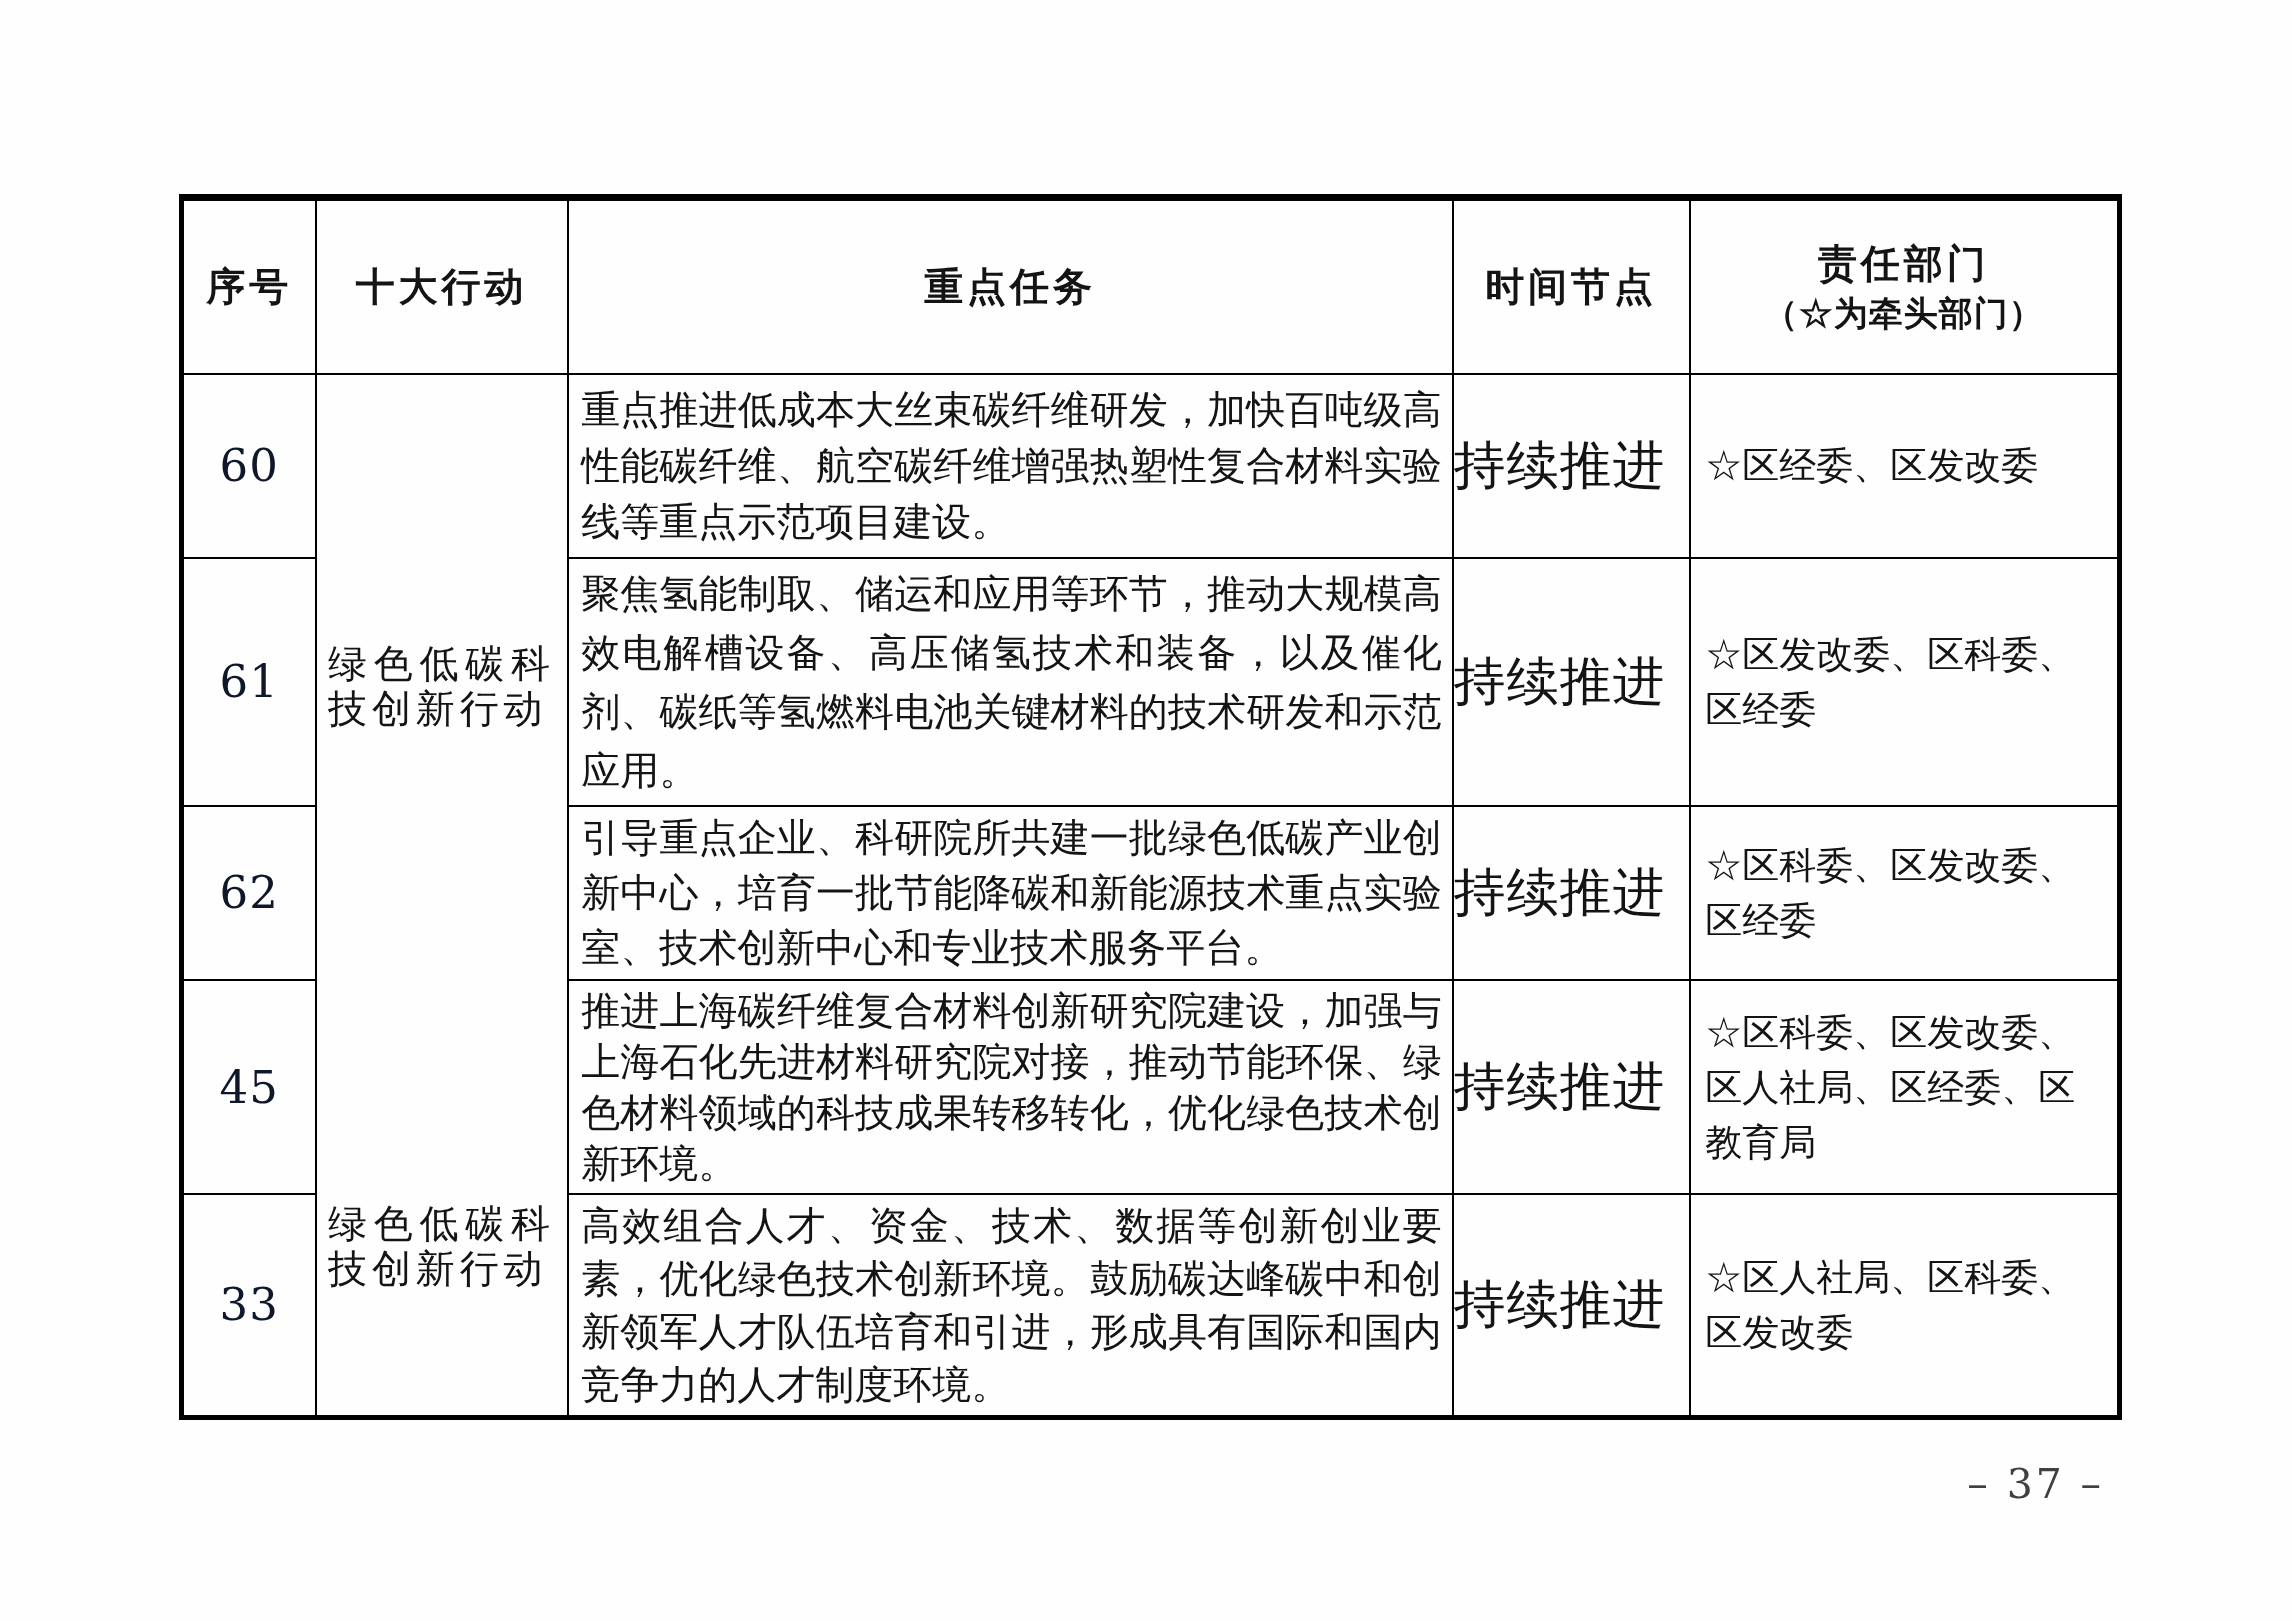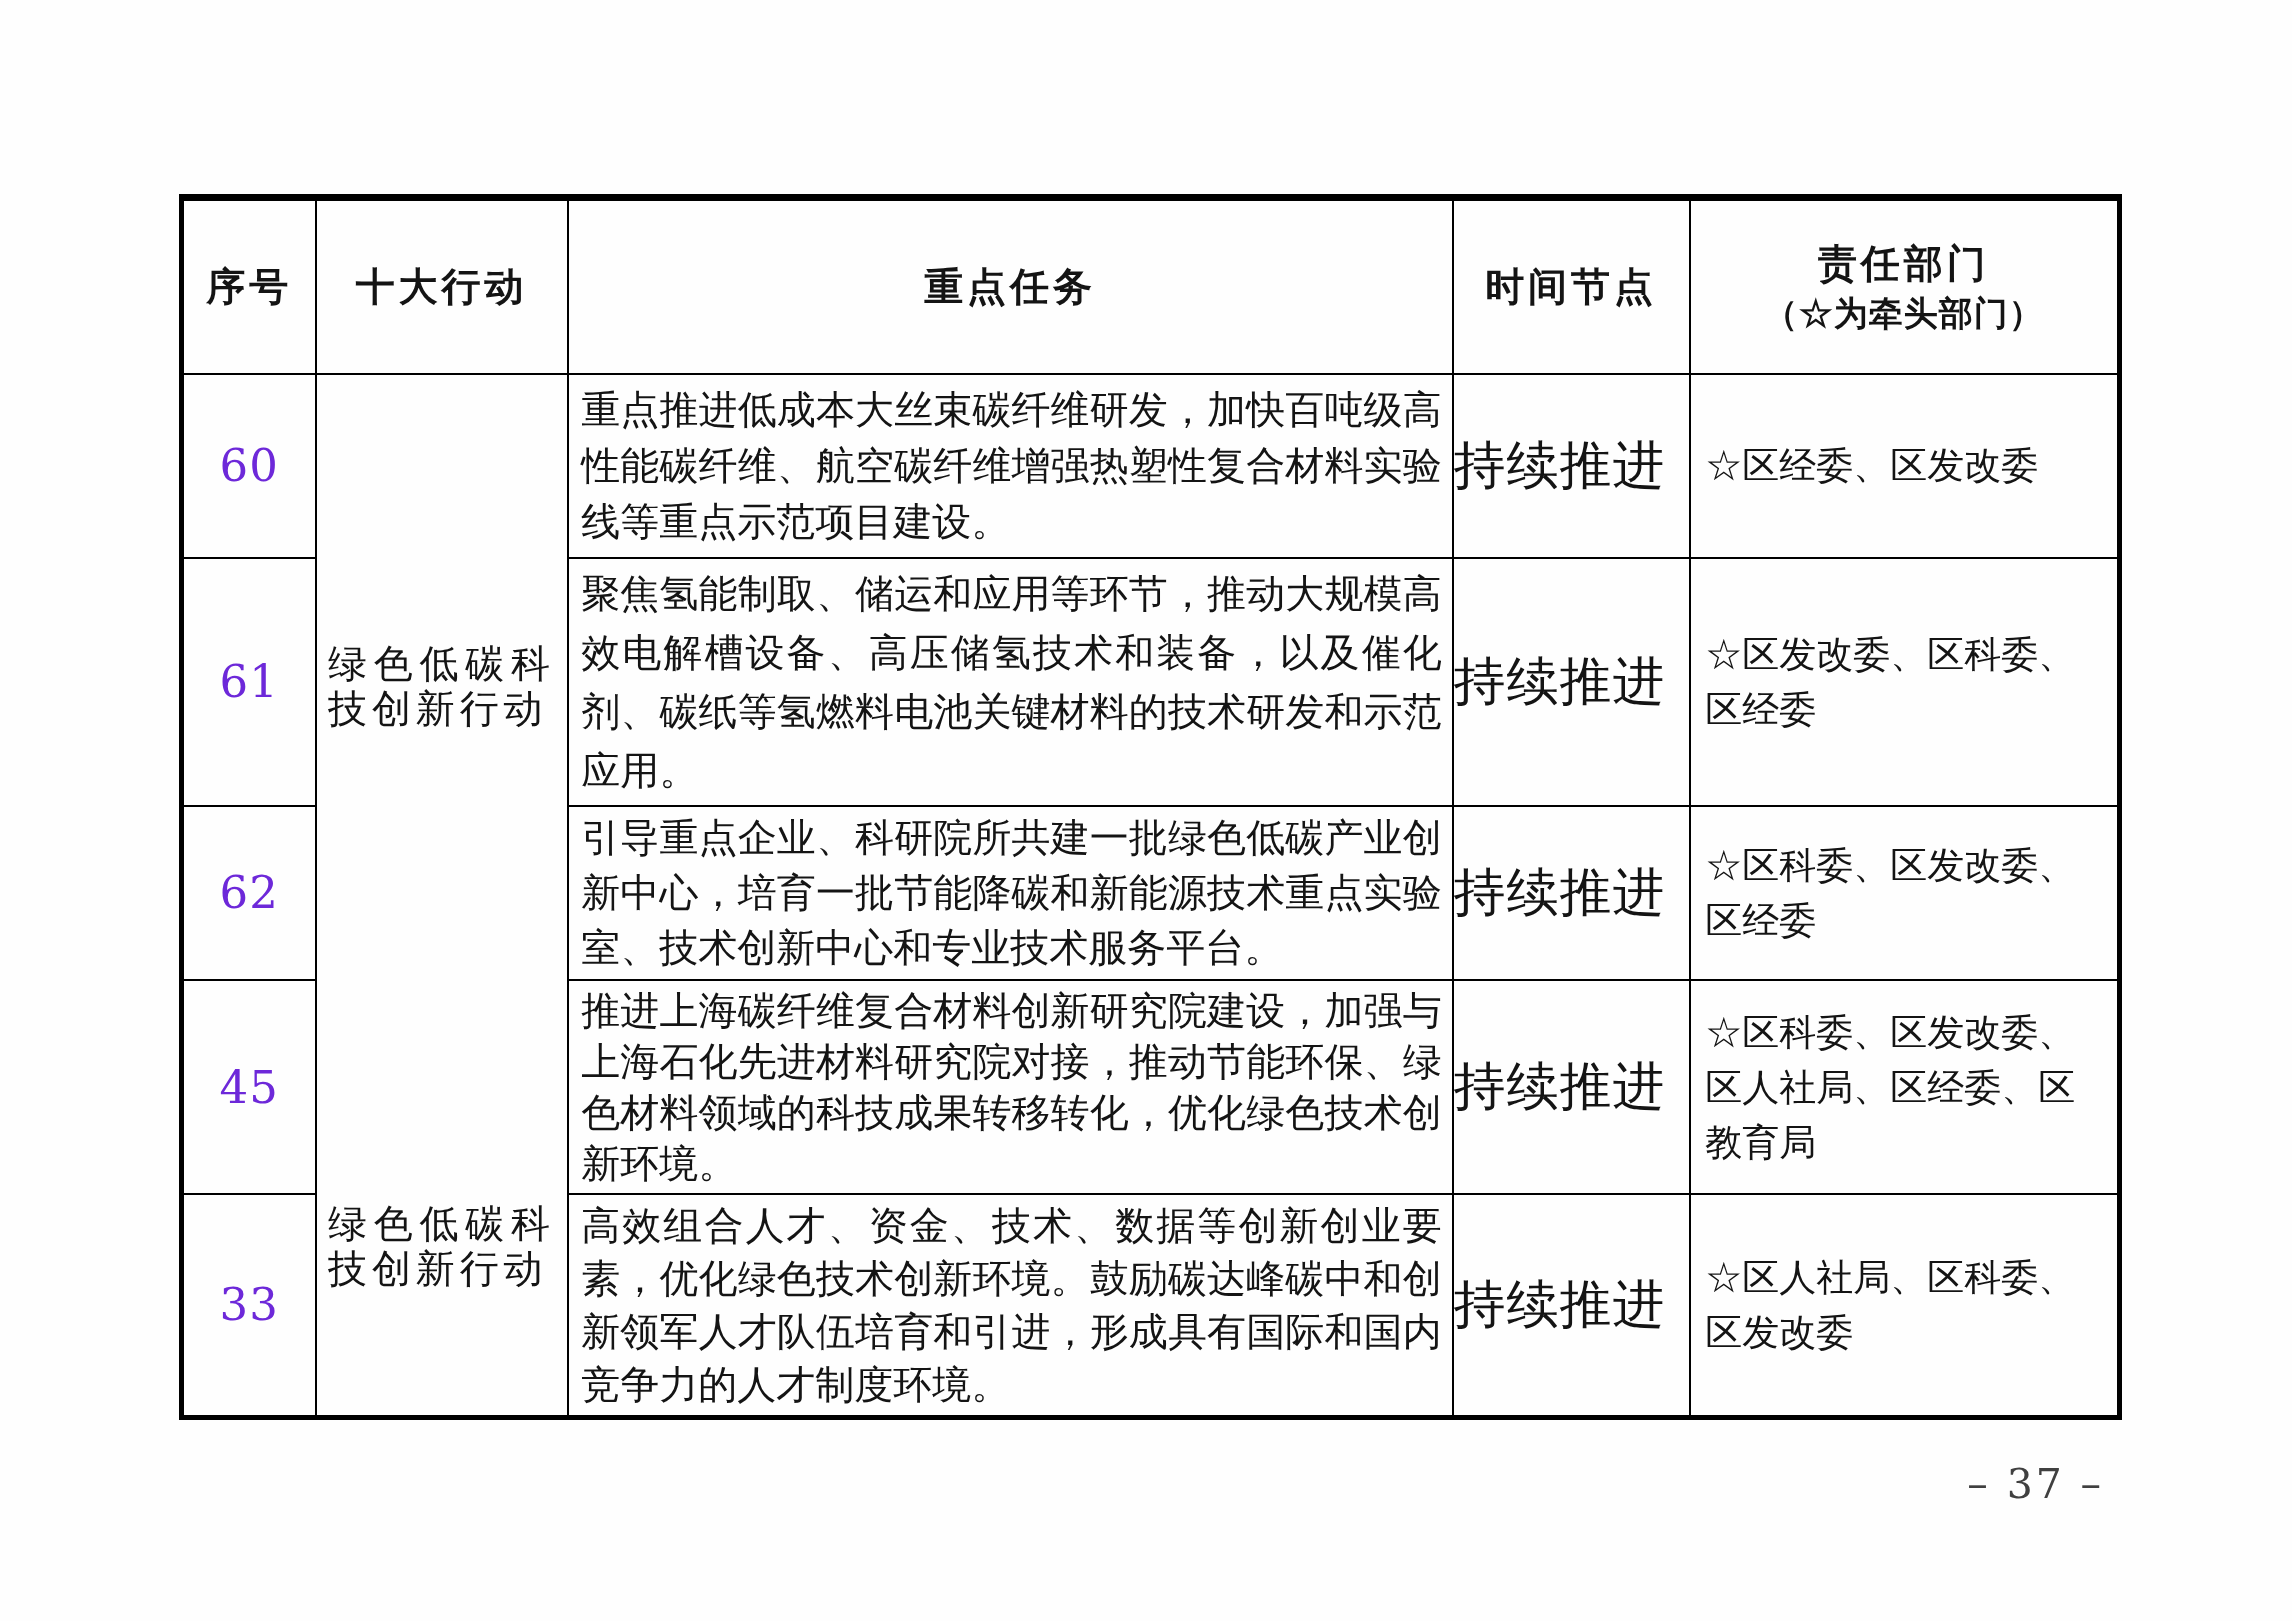--- a/index.html
+++ b/index.html
@@ -44,21 +44,21 @@
     font-size: 39px;
     letter-spacing: 3.9px;
   }
   .dept-head { display: flex; flex-direction: column; align-items: center; }
   .dept-sub  { font-size: 34px; font-weight: bold; letter-spacing: 1px; }
 
   td.num {
     text-align: center;
     font-size: 45px;
     letter-spacing: 1px;
-    color: #6d28d9;
+    color: #0f172a;
   }
   td.action-cell { padding: 0; }
   .action-wrap { position: relative; width: 100%; height: 1021px; }
   .action-label {
     position: absolute; left: 0;
     width: 100%;
     text-align: center;
     font-size: 39px;
     line-height: 45px;
     letter-spacing: 4.9px;

